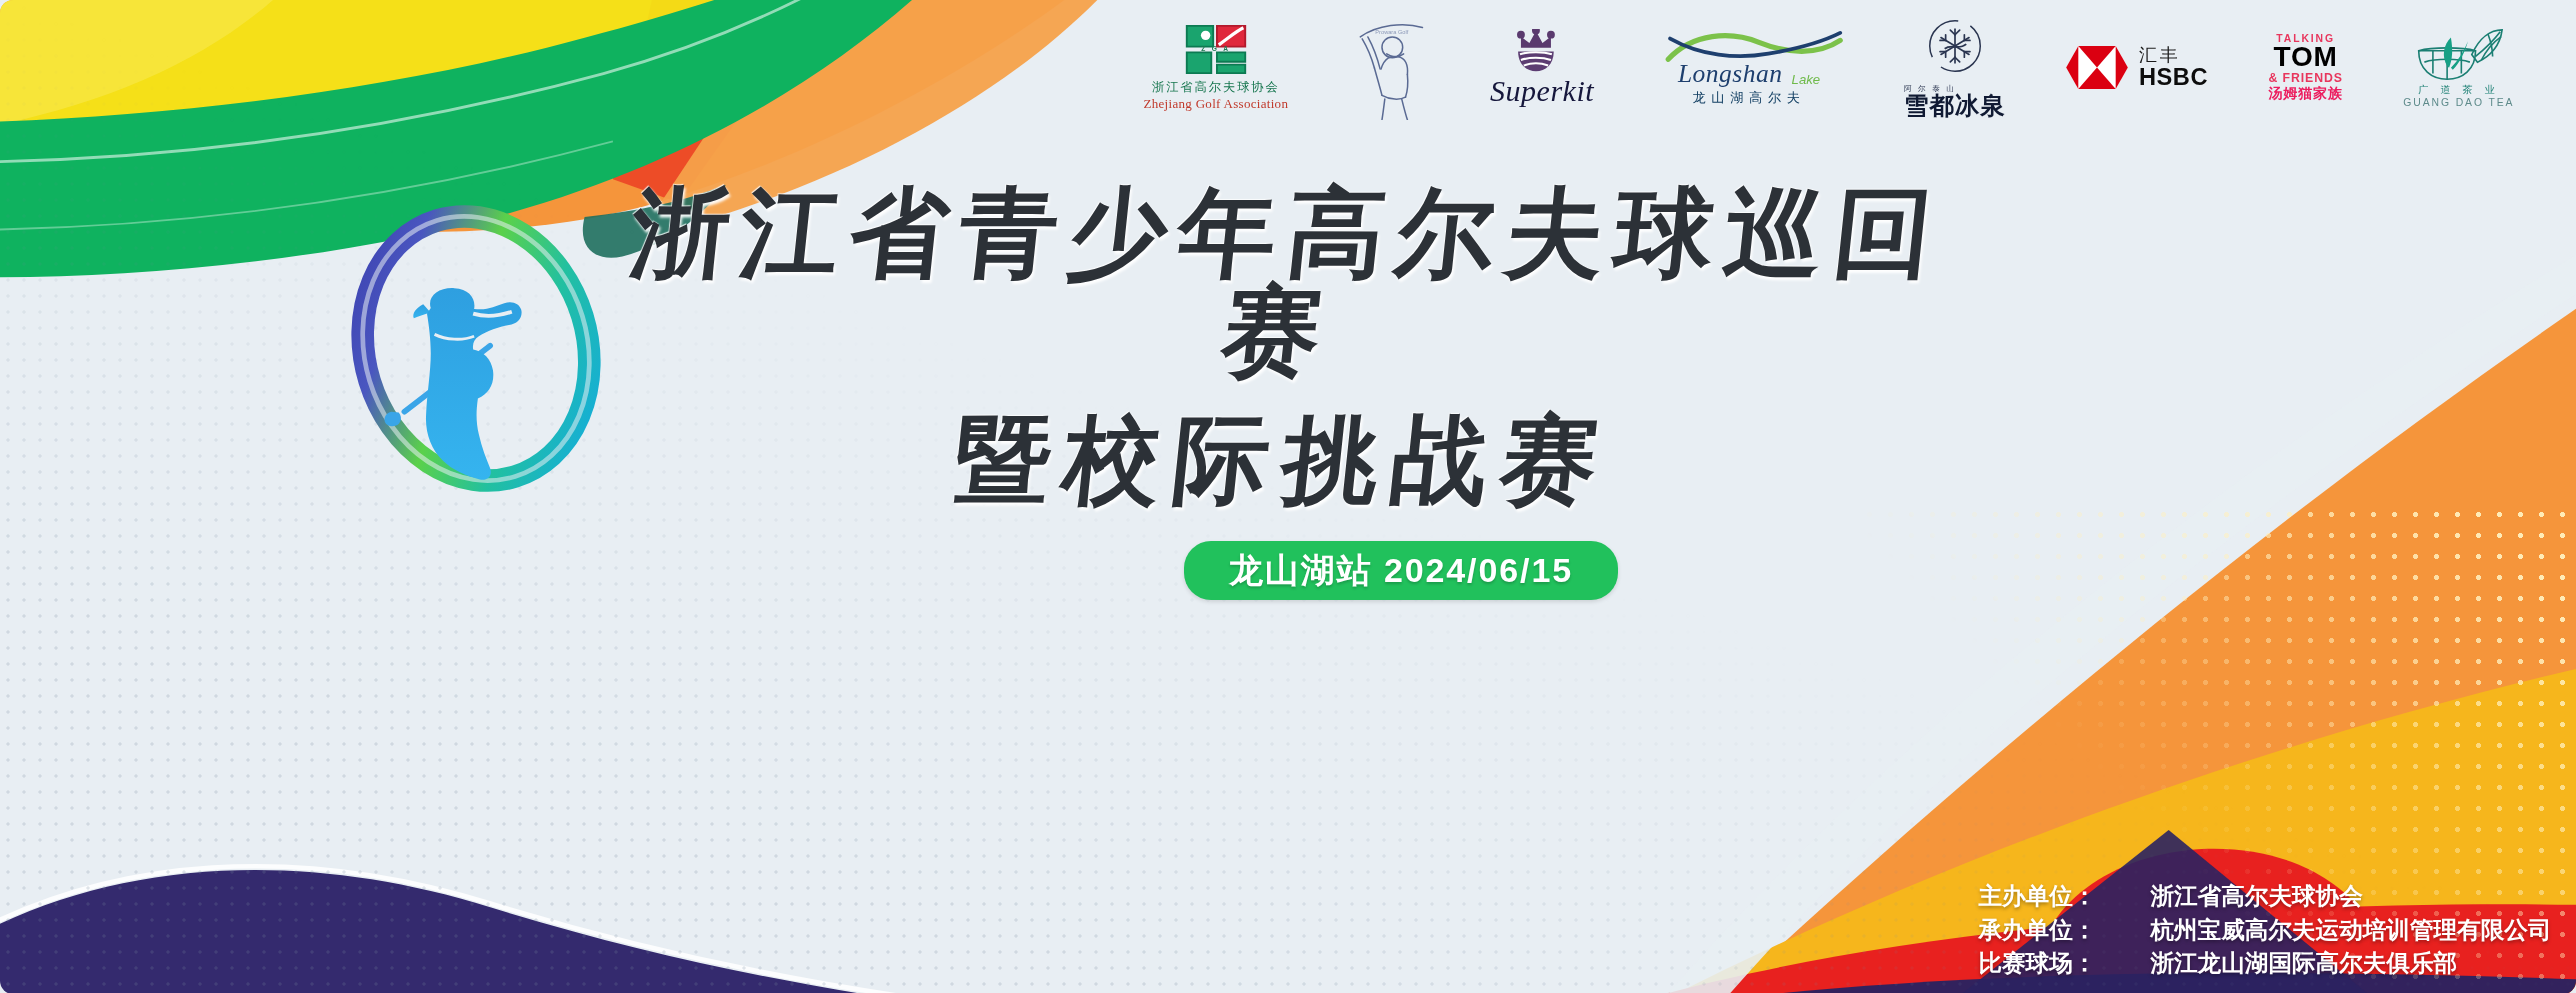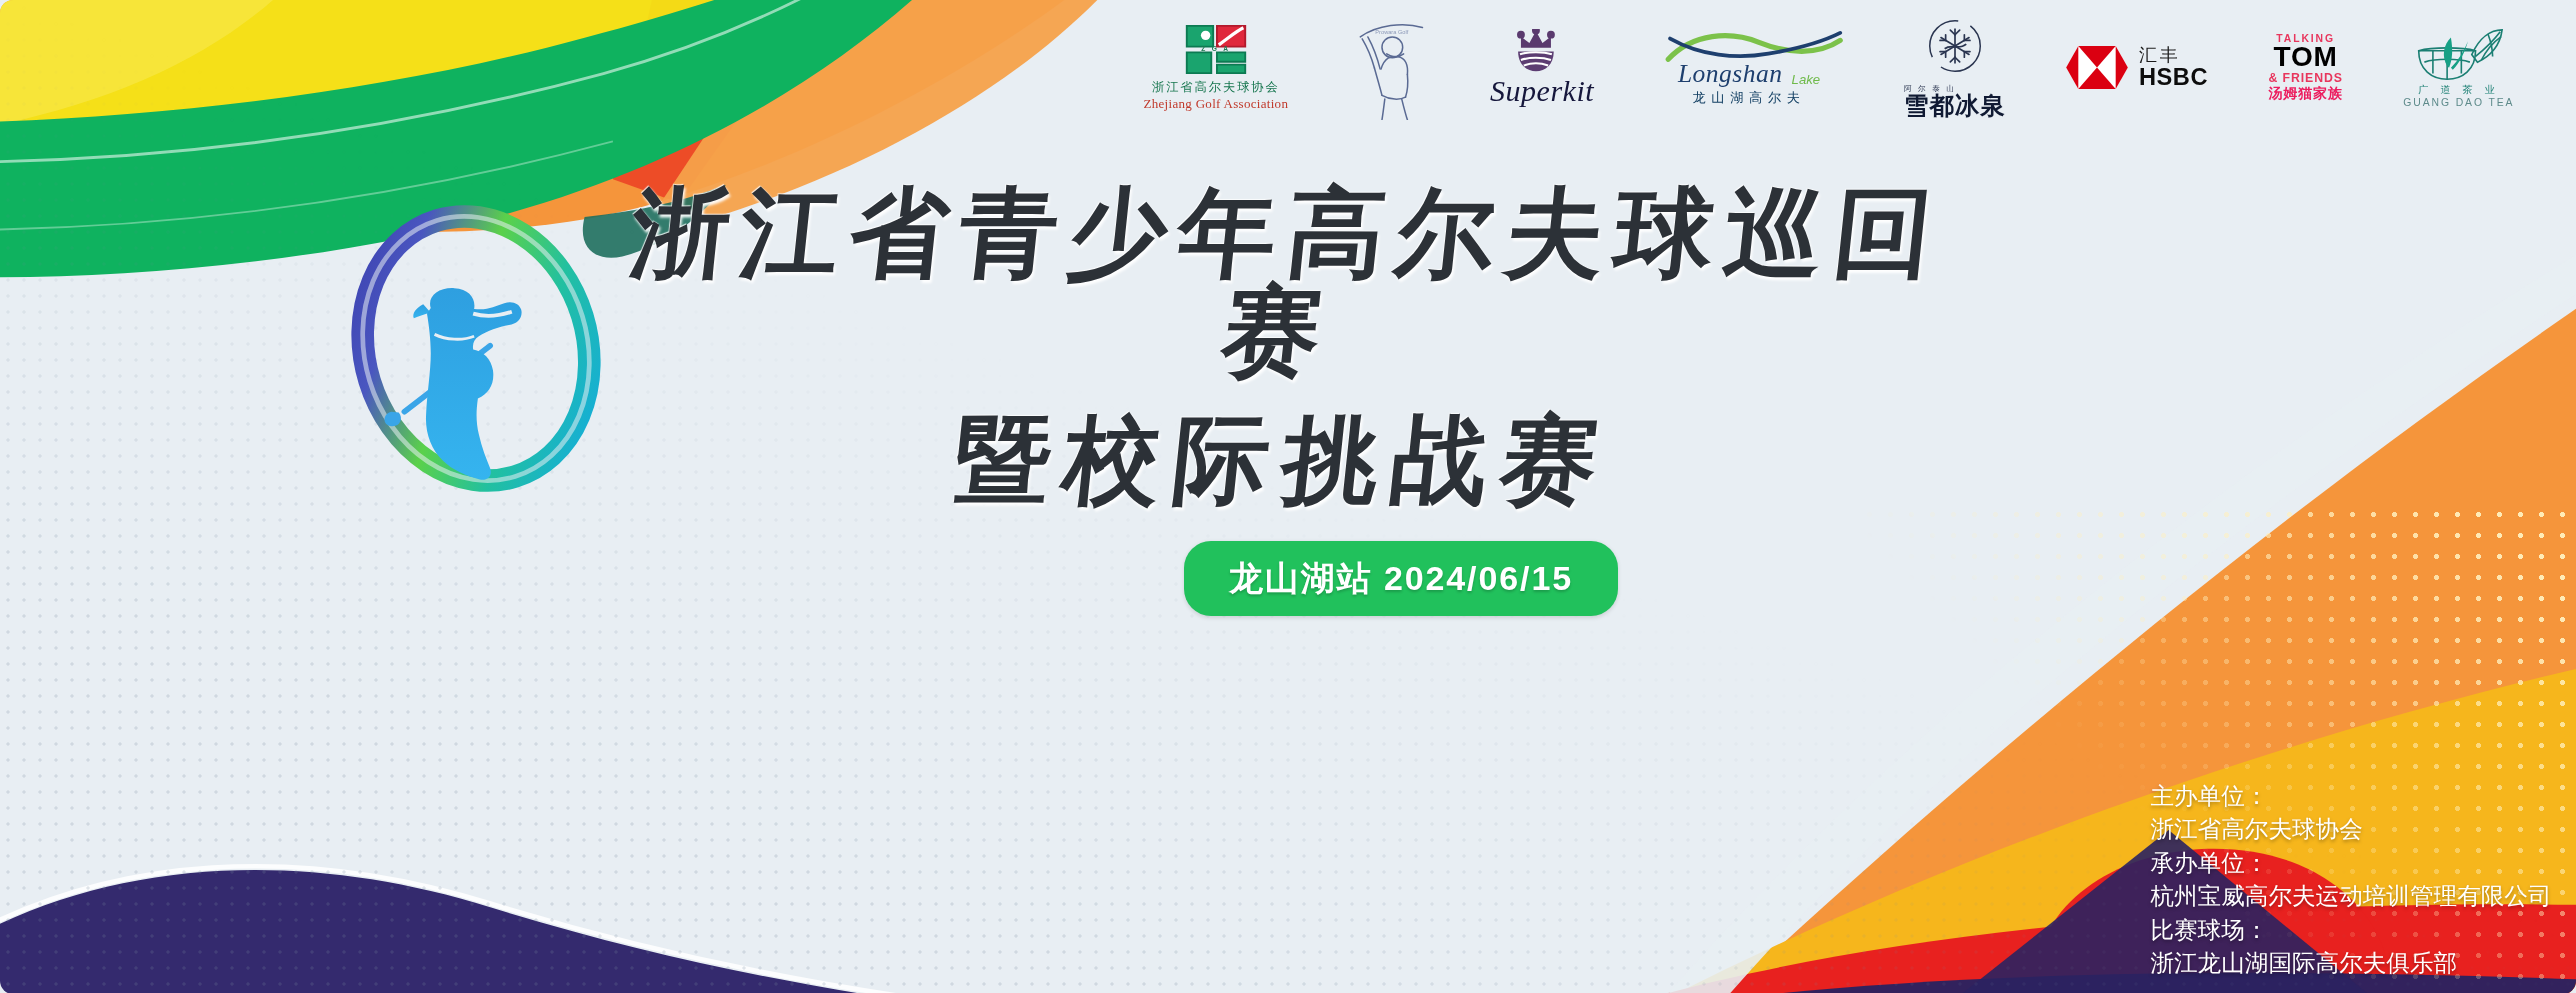--- a/index.html
+++ b/index.html
@@ -101,39 +101,39 @@
     color:#2c3137;
     line-height:1;
     text-shadow:1.9px 2.8px 2.8px rgba(255,255,255,.95), -0.9px -0.9px 0.9px rgba(255,255,255,.8);
   }
   #title-line-1{font-size:98px;letter-spacing:11.3px;transform:skewX(-6deg);}
   #title-line-2{font-size:96px;letter-spacing:13.2px;transform:skewX(-6deg);margin-top:32px;}
 
   
   #date-badge{
     position:absolute;left:1184px;top:541px;
-    width:434px;height:75px;
+    width:434px;height:59px;
     background:#21c15c;
     border-radius:27px;
     display:flex;align-items:center;justify-content:center;
     box-shadow:0 1.9px 4.7px rgba(0,0,0,.12);
   }
   #date-badge-text{
     color:#ffffff;font-size:34px;font-weight:bold;letter-spacing:1.9px;
     text-shadow:0 1.9px 2.8px rgba(0,0,0,.20);
     white-space:nowrap;
   }
 
   
   #credits{
     position:absolute;right:24.5px;bottom:13.2px;
     text-align:left;color:#ffffff;
     text-shadow:0 1.9px 3.8px rgba(0,0,0,.35);
   }
-  .credit-row{display:flex;font-size:23.6px;font-weight:normal;line-height:1.42;white-space:nowrap;flex-direction:column;}
+  .credit-row{display:flex;font-size:23.6px;font-weight:bold;line-height:1.42;white-space:nowrap;}
   .credit-label{width:172px;flex:none;}
   .credit-value{}
 </style>
 </head>
 <body>
 
 <div id="banner">
 
   <svg class="bg-svg" viewBox="0 0 2732 1054" preserveAspectRatio="none">
     <defs>

